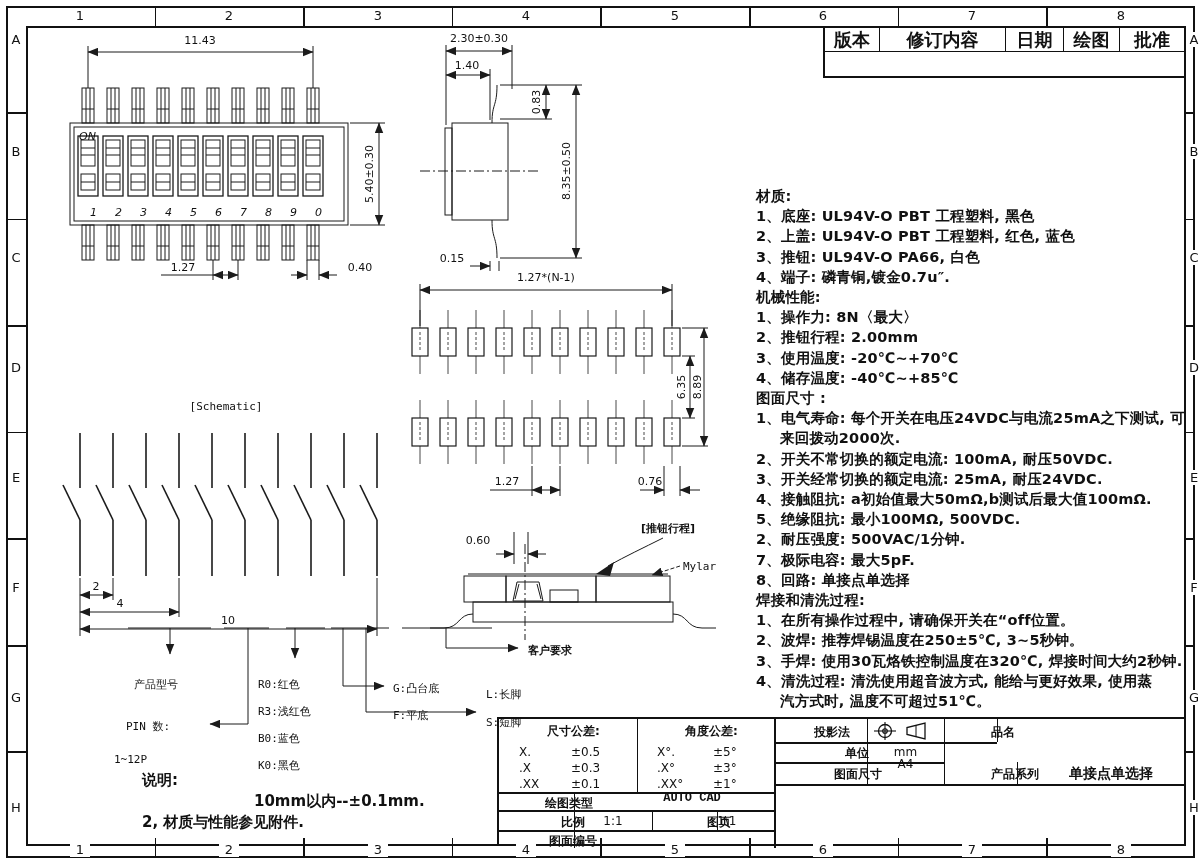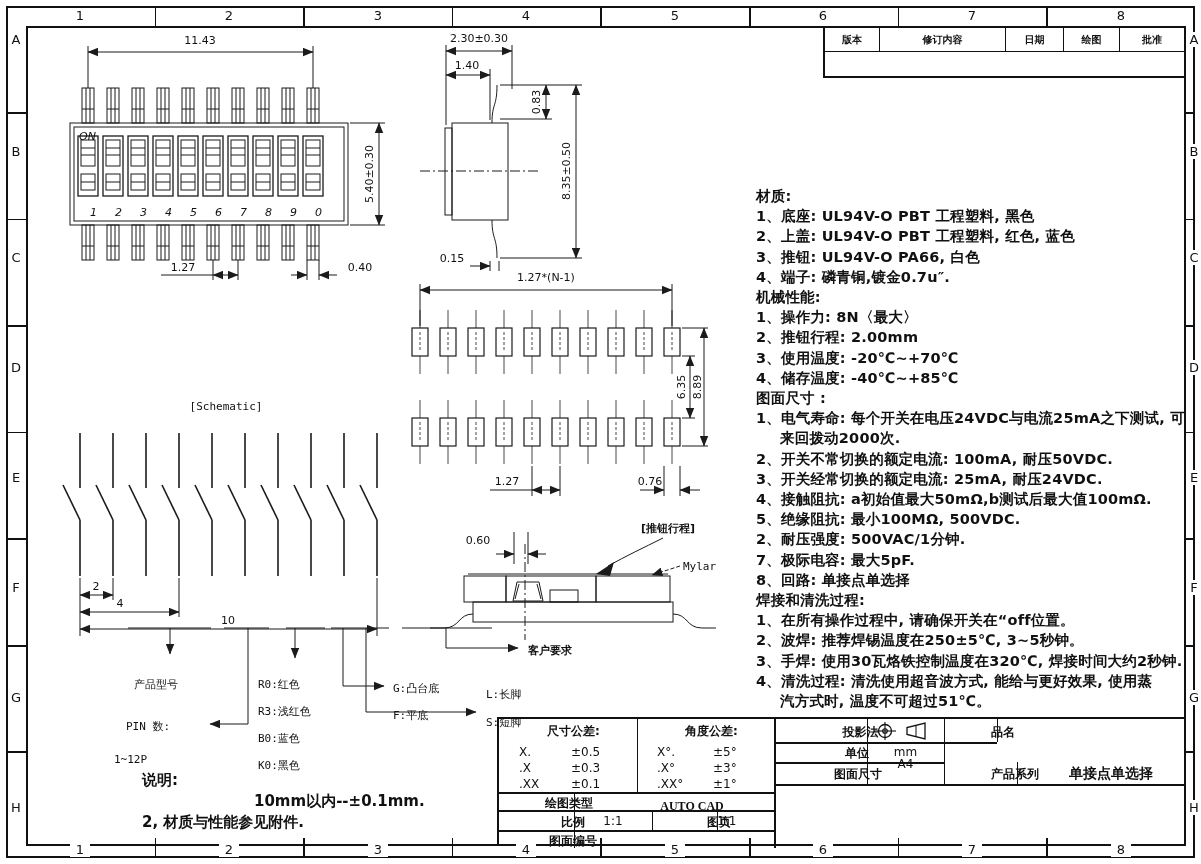--- a/index.html
+++ b/index.html
@@ -21,21 +21,21 @@
   .gridlab.v { width:14px; }
   .dwg line,.dwg rect,.dwg path,.dwg polyline,.dwg polygon { stroke:#1b1b1b; stroke-width:1; fill:none; }
   .dwg .fill { fill:#1b1b1b; stroke:none; }
   .dwg text { fill:#111; stroke:none; font-size:11px; font-family:"DejaVu Sans", sans-serif; }
   .dwg .cad { font-family:"DejaVu Sans Mono", monospace; }
   .specs { left:756px; top:186px; width:430px; font-size:14.5px; font-weight:bold; line-height:20.2px; letter-spacing:0.2px; }
   .specs .ind { padding-left:24px; }
   .revtab { left:823px; top:26px; width:363px; height:52px; border:2px solid #111; display:grid;
     grid-template-columns:55px 126px 58px 56px 1fr; grid-template-rows:1fr 1fr; }
   .revtab div { border-right:1.5px solid #111; border-bottom:1.5px solid #111; display:flex; align-items:center; justify-content:center;
-    font-size:10px; font-weight:bold; overflow:hidden; white-space:nowrap; }
+    font-size:18px; font-weight:bold; overflow:hidden; white-space:nowrap; }
   .revtab div:nth-child(5n) { border-right:none; }
   .revtab div:nth-child(n+6) { border-bottom:none;margin-top:24px; }
   .tb { left:497px; top:717px; width:689px; height:129px; border-left:2px solid #111; border-top:2px solid #111; font-size:12px; }
   .tb .cell { position:absolute; overflow:hidden; white-space:nowrap; }
   .tb .lab { font-weight:bold;margin-left:40px; }
   .tb .ln { position:absolute; background:#111; }
   .notes { left:142px; top:770px; width:300px; font-weight:bold; font-size:15px; line-height:21px; }
   .company { position:absolute; left:277px; top:66px; width:410px; height:62px; display:flex; align-items:center; justify-content:center;
     font-family:"DejaVu Serif", serif; font-size:34px; letter-spacing:3px; font-weight:400; }
 </style>
@@ -462,28 +462,28 @@
     <div class="cell" style="left:72px;top:58px">±0.1</div>
     <div class="cell lab" style="left:146px;top:4px">角度公差:</div>
     <div class="cell" style="left:158px;top:26px">X°.</div>
     <div class="cell" style="left:214px;top:26px">±5°</div>
     <div class="cell" style="left:158px;top:42px">.X°</div>
     <div class="cell" style="left:214px;top:42px">±3°</div>
     <div class="cell" style="left:158px;top:58px">.XX°</div>
     <div class="cell" style="left:214px;top:58px">±1°</div>
 
     <div class="cell lab" style="left:6px;top:76px">绘图类型</div>
-    <div class="cell" style="left:75px;top:80px;width:236px;text-align:center;font-family:Liberation Serif, serif;font-weight:bold">AUTO CAD</div>
+    <div class="cell" style="left:75px;top:72px;width:236px;text-align:center;font-family:Liberation Mono, monospace;font-weight:bold">AUTO CAD</div>
     <div class="cell lab" style="left:22px;top:95px">比例</div>
     <div class="cell" style="left:75px;top:95px;width:78px;text-align:center">1:1</div>
     <div class="cell lab" style="left:168px;top:95px">图页</div>
     <div class="cell" style="left:218px;top:95px;width:57px;">1\1</div>
     <div class="cell lab" style="left:10px;top:114px">图面编号</div>
 
-    <div class="cell lab" style="left:275px;top:5px;width:93px;text-align:center">投影法</div>
+    <div class="cell lab" style="left:275px;top:5px;width:93px;text-align:left">投影法</div>
     <div class="cell" style="left:372px;top:2px">
       <svg width="70" height="20" viewBox="0 0 70 20">
         <circle cx="14" cy="10" r="6.5" fill="none" stroke="#111" stroke-width="1.3"></circle>
         <circle cx="14" cy="10" r="2.3" fill="none" stroke="#111" stroke-width="1.1"></circle>
         <line x1="3" y1="10" x2="25" y2="10" stroke="#111" stroke-width="1.1"></line>
         <line x1="14" y1="1" x2="14" y2="19" stroke="#111" stroke-width="1.1"></line>
         <polygon points="36,6.5 36,13.5 54,18 54,2" fill="none" stroke="#111" stroke-width="1.3"></polygon>
         <line x1="45" y1="4" x2="45" y2="16" stroke="#111" stroke-width="1"></line>
       </svg>
     </div>

